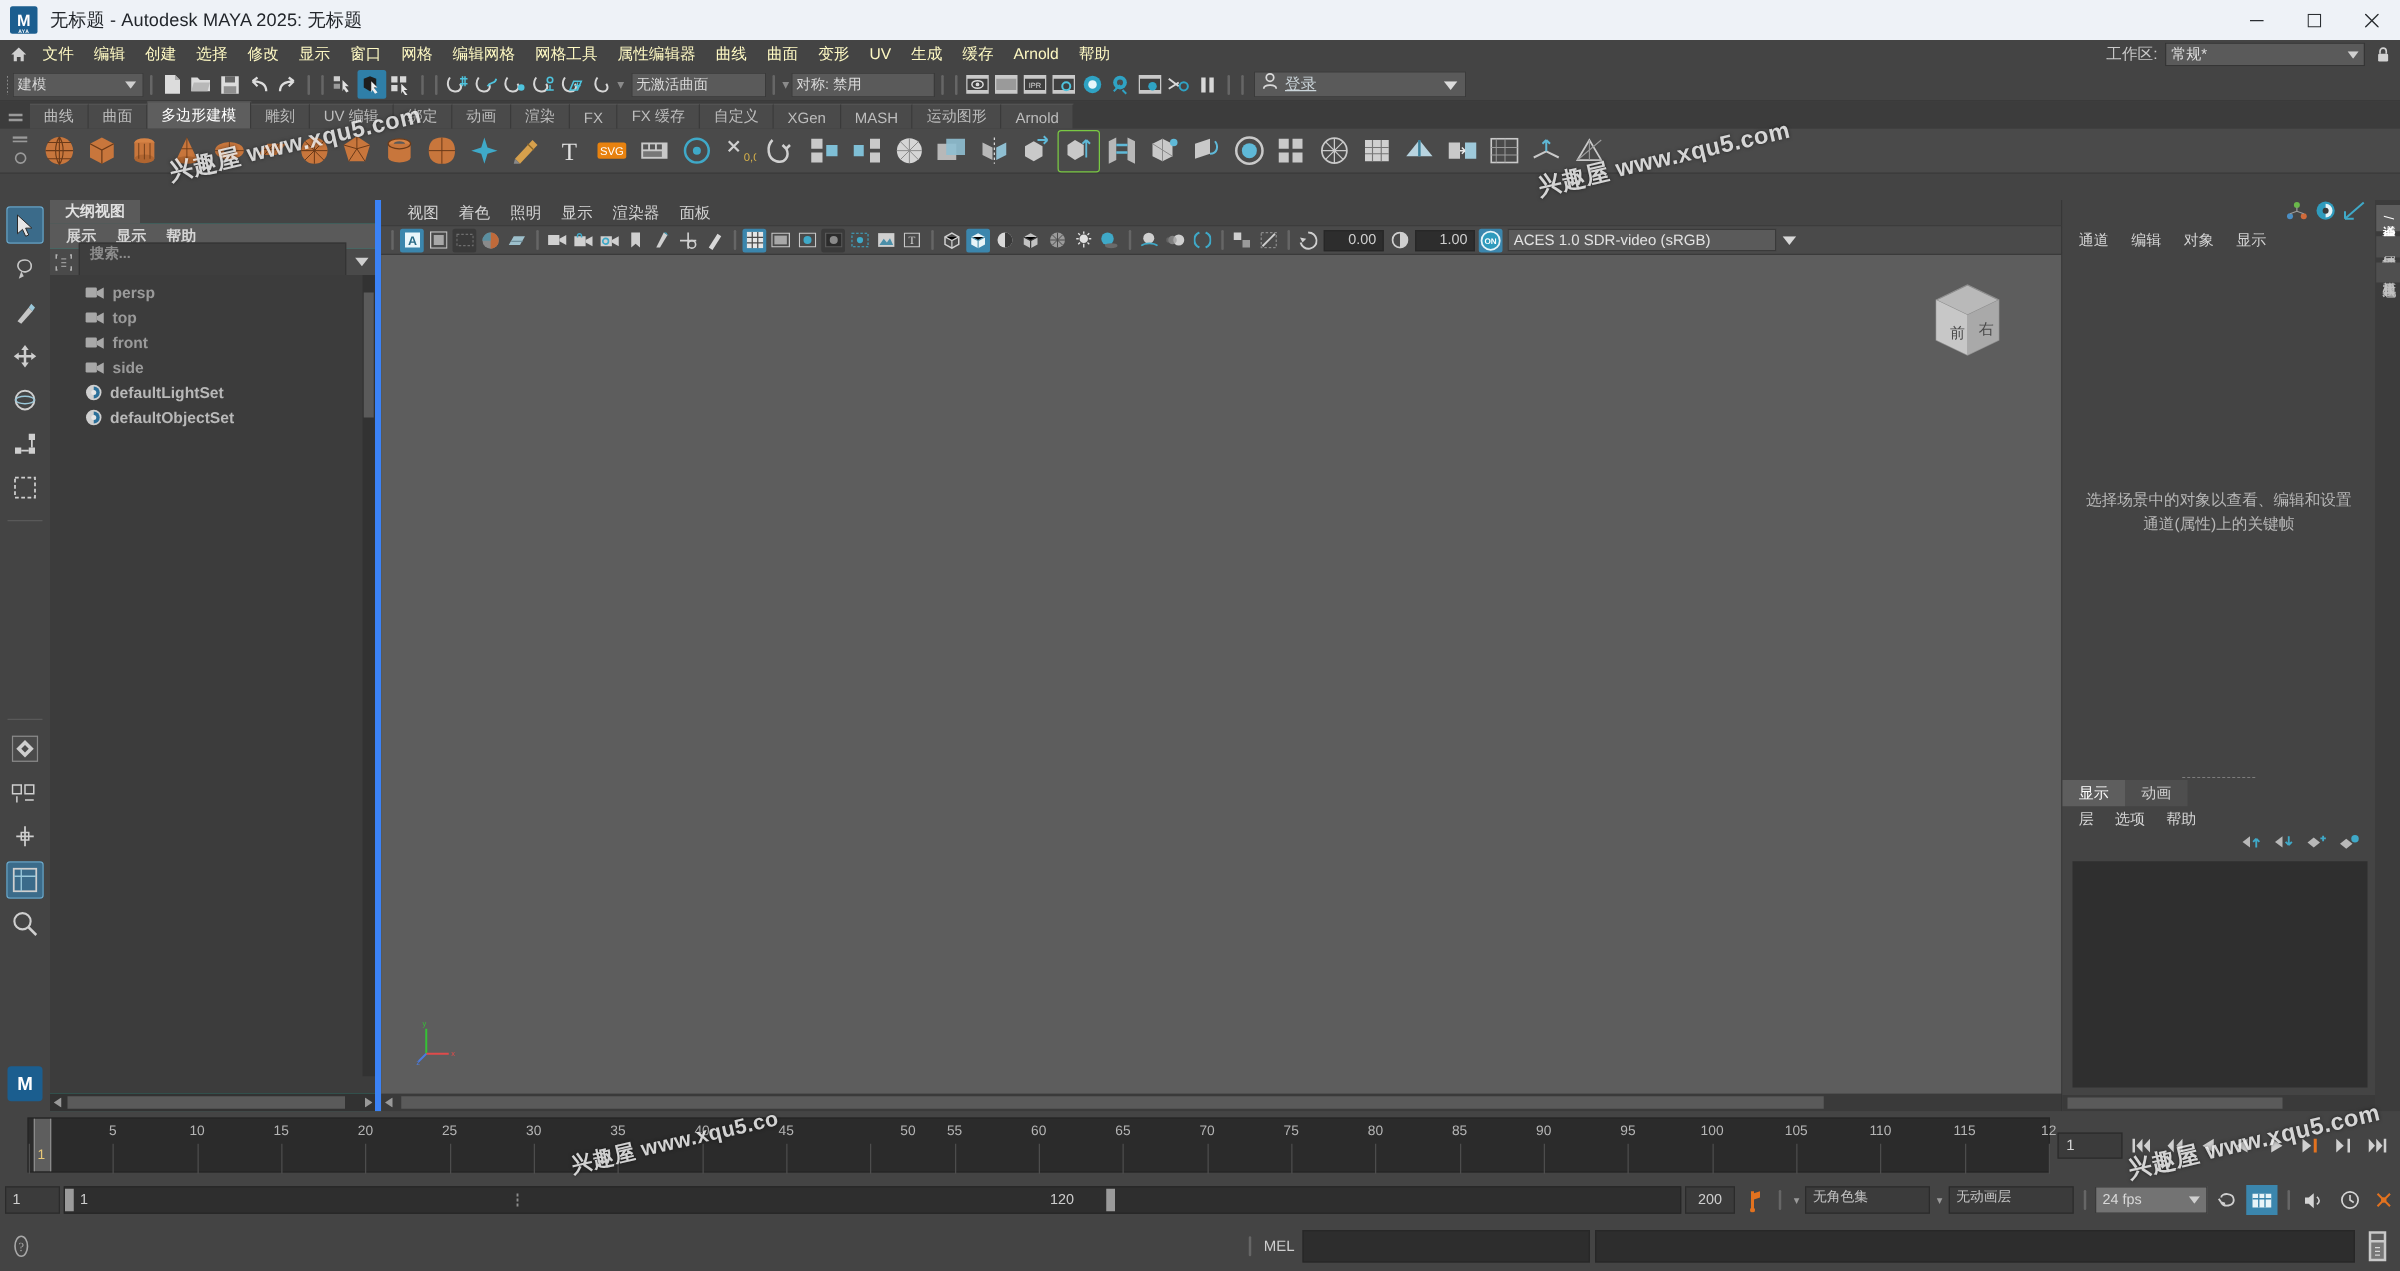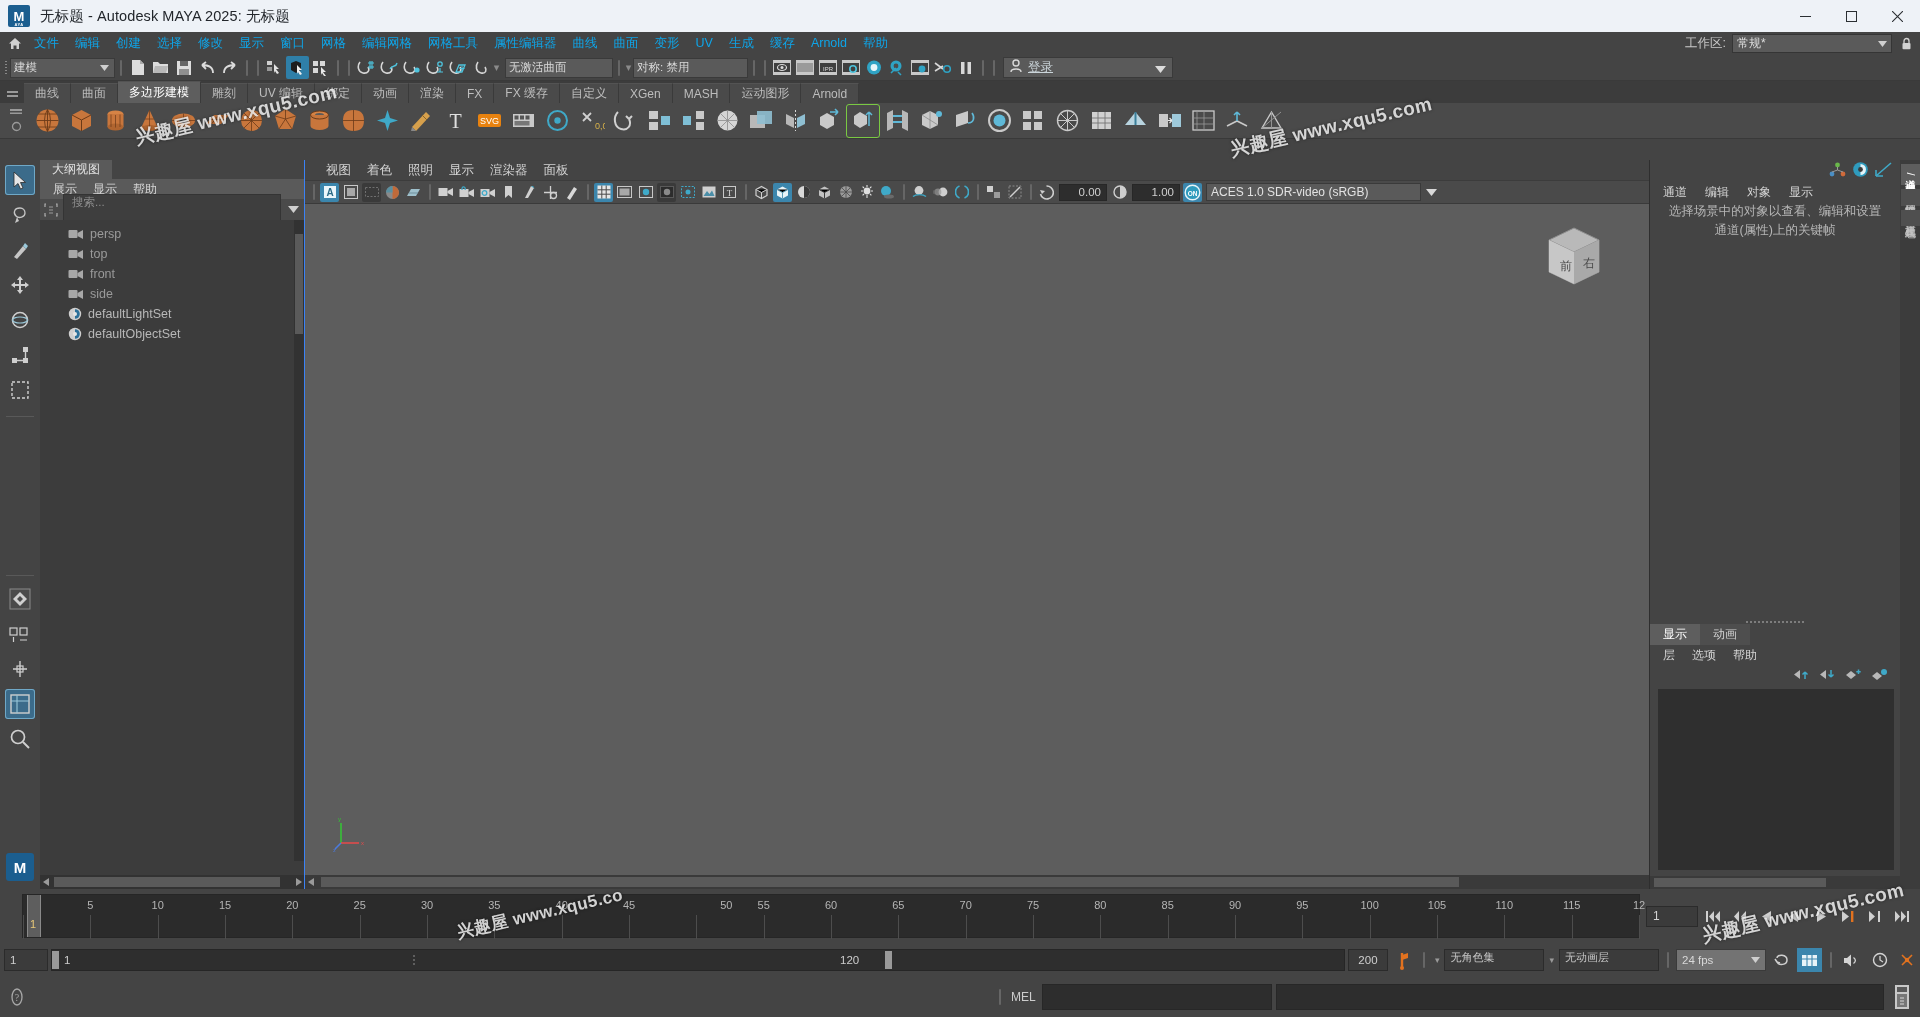--- a/index.html
+++ b/index.html
@@ -34,21 +34,21 @@
   }
   .win-btn svg { display:block; }
 
   
   .menubar {
     height:23px; background:#444444; display:flex; align-items:center;
     padding-left:4px; position:relative;
   }
   .home-icon { width:22px; display:flex; align-items:center; justify-content:center; }
   .menu-item {
-    font-size:12.5px; color:#0ea5e9; padding:2px 8px; white-space:nowrap;
+    font-size:12.5px; color:#fef9c3; padding:2px 8px; white-space:nowrap;
     line-height:1;
     text-align:center;
   }
   .workspace-zone { margin-left:auto; display:flex; align-items:center; gap:6px; padding-right:6px; }
   .workspace-label { font-size:12.5px; color:#c9c9c9; }
   .workspace-combo {
     width:160px; height:19px; background:#5a5a5a; border:1px solid #353535;
     display:flex; align-items:center; padding:0 4px; font-size:12px; color:#dcdcdc;
     position:relative;
   }
@@ -130,21 +130,21 @@
   .tool.sel { background:#3b6b8a; box-shadow:inset 0 0 0 1px #6fa8c7; }
   .tooldiv { width:28px; height:1px; background:#595959; margin:6px 0 8px; }
   .maya-badge {
     position:absolute; bottom:8px; width:28px; height:28px;
     background:#1b5e8f; border-radius:3px; color:#fff; font-size:15px;
     font-weight:bold; display:flex; align-items:center; justify-content:center;
   }
 
   
   .outliner { width:265px; background:#14b8a6; display:flex; flex-direction:column;
-    border-right:1px solid #3b82f6; }
+    border-right:5px solid #3b82f6;font-weight:bold; }
   .panel-tabrow { height:19px; display:flex; align-items:flex-end; background:#444;}
   .panel-tab {
     background:#5a5a5a; color:#e0e0e0; font-size:12px; height:19px;
     padding:0 12px; display:flex; align-items:center;
   }
   .panel-menurow { height:20px; display:flex; align-items:center; background:#5a5a5a; padding-left:6px; gap:2px;}
   .pm { font-size:12px; color:#d4d4d4; padding:1px 7px; }
   .search-row { height:21px; background:#4a4a4a; display:flex; align-items:center; padding:0 2px; gap:3px; }
   .search-ico { width:18px; height:18px; display:flex; align-items:center; justify-content:center; }
   .search-field {
@@ -194,21 +194,21 @@
   .rd-tabstrip { width:20px; background:#3c3c3c; display:flex; flex-direction:column;
     align-items:center; padding-top:4px; gap:4px;}
   .vtab {
     writing-mode:vertical-rl; font-size:11px; color:#c2c2c2; background:#4f4f4f;
     padding:7px 2px; letter-spacing:0.5px; white-space:nowrap;
   }
   .vtab.sel { background:#5e5e5e; color:#fff; }
   .cb-iconrow { height:22px; display:flex; align-items:center; justify-content:flex-end; gap:6px;
     padding-right:8px; background:#444; }
   .cb-menurow { height:20px; display:flex; align-items:center; gap:4px; padding-left:6px; background:#444;}
-  .cb-body { flex:1; background:#444; display:flex; align-items:flex-start; justify-content:center; padding:0 18px;}
+  .cb-body { flex:1; background:#444; display:flex; align-items:center; justify-content:center; padding:0 18px;}
   .cb-hint { font-size:12.5px; color:#b6b6b6; text-align:center; line-height:1.5; }
   .cb-split { height:8px; display:flex; align-items:center; justify-content:center; background:#444;}
   .cb-split i { display:block; width:60px; height:2px;
     background-image: radial-gradient(#7d7d7d 45%, transparent 46%); background-size:4px 2px;}
   .layerpanel { height:250px; background:#444; display:flex; flex-direction:column; }
   .lp-tabs { height:19px; display:flex; align-items:flex-end; }
   .lp-tab { font-size:12px; color:#d0d0d0; padding:2px 13px; background:#4e4e4e; }
   .lp-tab.sel { background:#5e5e5e; color:#fff; }
   .lp-menu { height:20px; display:flex; align-items:center; gap:3px; padding-left:6px; }
   .lp-icons { height:22px; display:flex; align-items:center; justify-content:flex-end;

